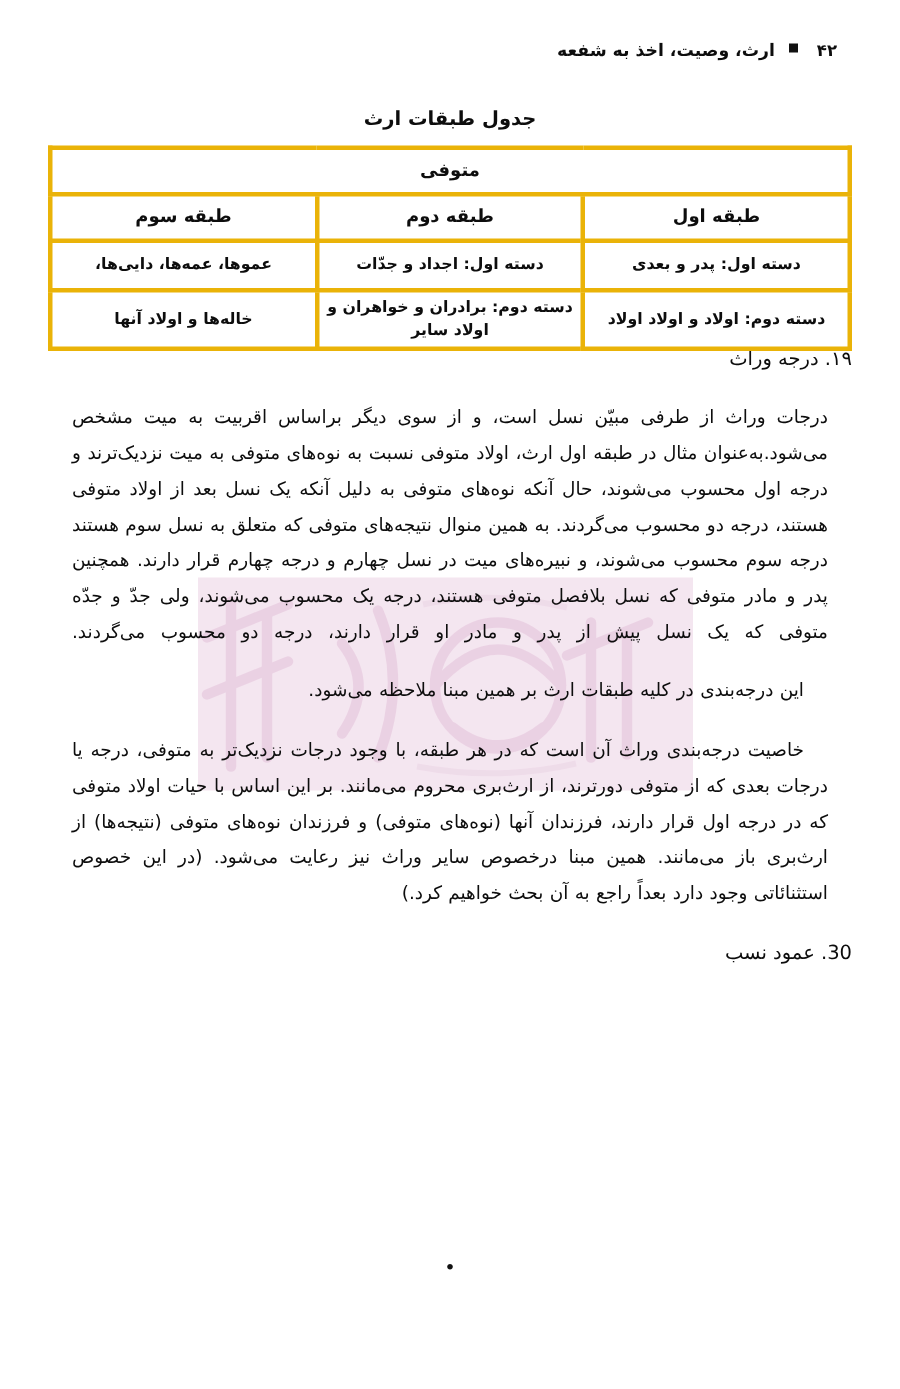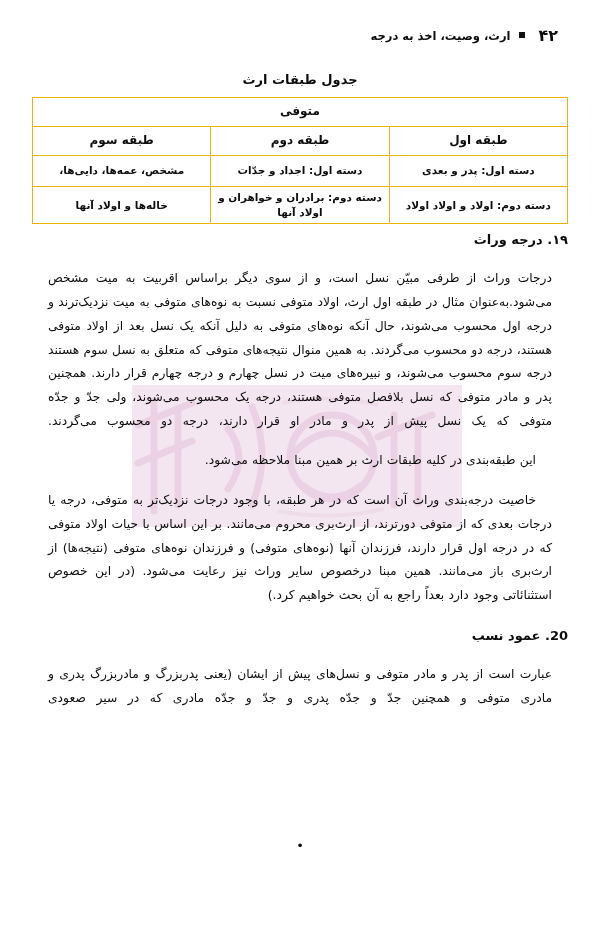--- a/index.html
+++ b/index.html
@@ -57,21 +57,21 @@
     flex-direction: row;
     justify-content: flex-start;
     align-items: center;
     gap: 7px;
     font-size: 11.5px;
     font-weight: 700;
     letter-spacing: 0;
     z-index: 3;
   }
   .running-head .folio {
-    font-size: 16px;
+    font-size: 11px;
     font-weight: 700;
     margin-left: 4px;
   }
   .head-bullet {
     display: inline-block;
     width: 6px;
     height: 6px;
     background: #111;
     margin: 0 2px;
     position: relative;
@@ -98,21 +98,21 @@
     position: absolute;
     top: 97px;
     right: 32px;
     width: 536px;
     border-collapse: collapse;
     table-layout: fixed;
     z-index: 3;
     background: transparent;
   }
   table.heirs td, table.heirs th {
-    border: 1px solid #eab308;
+    border: 3px solid #eab308;
     text-align: center;
     vertical-align: middle;
     font-weight: 700;
     padding: 3px 4px;
     line-height: 1.45;
   }
   table.heirs th.deceased {
     font-size: 12px;
     height: 22px;
   }
@@ -132,21 +132,21 @@
   .content {
     position: absolute;
     top: 228px;
     right: 32px;
     width: 536px;
     z-index: 2;
   }
   h2.section {
     margin: 0;
     font-size: 13px;
-    font-weight: 700;
+    font-weight: 400;
     text-align: right;
     line-height: 1.8;
   }
   h2.section.spaced {
     margin-top: 16px;
   }
   p.para {
     margin: 16px;
     font-size: 12.3px;
     line-height: 1.93;
@@ -198,56 +198,55 @@
       <g fill="none" stroke="#e8cde1" stroke-width="4">
         <path d="M150 18 Q196 8 246 20"></path>
         <path d="M146 126 Q200 136 252 124"></path>
       </g>
     </svg>
   </div>
 
   <div class="running-head">
     <span class="folio">۴۲</span>
     <span class="head-bullet"></span>
-    <span class="head-title">ارث، وصیت، اخذ به درجه</span>
+    <span class="head-title">ارث، وصیت، اخذ به شفعه</span>
   </div>
 
   <div class="table-caption">جدول طبقات ارث</div>
 
   <table class="heirs">
     <thead>
       <tr>
         <th class="deceased" colspan="3">متوفی</th>
       </tr>
       <tr>
         <th class="cls col-1">طبقه اول</th>
         <th class="cls col-2">طبقه دوم</th>
         <th class="cls col-3">طبقه سوم</th>
       </tr>
     </thead>
     <tbody>
       <tr>
         <td class="cell col-1">دسته اول: پدر و بعدی</td>
         <td class="cell col-2">دسته اول: اجداد و جدّات</td>
-        <td class="cell col-3">مشخص، عمه‌ها، دایی‌ها،</td>
+        <td class="cell col-3">عموها، عمه‌ها، دایی‌ها،</td>
       </tr>
       <tr>
         <td class="cell col-1">دسته دوم: اولاد و اولاد اولاد</td>
-        <td class="cell col-2">دسته دوم: برادران و خواهران و اولاد آنها</td>
+        <td class="cell col-2">دسته دوم: برادران و خواهران و اولاد سایر</td>
         <td class="cell col-3">خاله‌ها و اولاد آنها</td>
       </tr>
     </tbody>
   </table>
 
   <div class="content">
 
     <h2 class="section">۱۹. درجه وراث</h2>
     <p class="para">درجات وراث از طرفی مبیّن نسل است، و از سوی دیگر براساس اقربیت به میت مشخص می‌شود.به‌عنوان مثال در طبقه اول ارث، اولاد متوفی نسبت به نوه‌های متوفی به میت نزدیک‌ترند و درجه اول محسوب می‌شوند، حال آنکه نوه‌های متوفی به دلیل آنکه یک نسل بعد از اولاد متوفی هستند، درجه دو محسوب می‌گردند. به همین منوال نتیجه‌های متوفی که متعلق به نسل سوم هستند درجه سوم محسوب می‌شوند، و نبیره‌های میت در نسل چهارم و درجه چهارم قرار دارند. همچنین پدر و مادر متوفی که نسل بلافصل متوفی هستند، درجه یک محسوب می‌شوند، ولی جدّ و جدّه متوفی که یک نسل پیش از پدر و مادر او قرار دارند، درجه دو محسوب می‌گردند.</p>
-    <p class="para indent tight">این طبقه‌بندی در کلیه طبقات ارث بر همین مبنا ملاحظه می‌شود.</p>
+    <p class="para indent tight">این درجه‌بندی در کلیه طبقات ارث بر همین مبنا ملاحظه می‌شود.</p>
     <p class="para indent tight">خاصیت درجه‌بندی وراث آن است که در هر طبقه، با وجود درجات نزدیک‌تر به متوفی، درجه یا درجات بعدی که از متوفی دورترند، از ارث‌بری محروم می‌مانند. بر این اساس با حیات اولاد متوفی که در درجه اول قرار دارند، فرزندان آنها (نوه‌های متوفی) و فرزندان نوه‌های متوفی (نتیجه‌ها) از ارث‌بری باز می‌مانند. همین مبنا درخصوص سایر وراث نیز رعایت می‌شود. (در این خصوص استثنائاتی وجود دارد بعداً راجع به آن بحث خواهیم کرد.)</p>
 
-    <h2 class="section spaced">20. عمود نسب</h2>
-    <p class="para">عبارت است از پدر و مادر متوفی و نسل‌های پیش از ایشان (یعنی پدربزرگ و مادربزرگ پدری و مادری متوفی و همچنین جدّ و جدّه پدری و جدّ و جدّه مادری که در سیر صعودی</p>
+    <h2 class="section spaced">30. عمود نسب</h2>
   </div>
 
   <div class="footer-dot">•</div>
 
 </div>
 
 </body></html>

